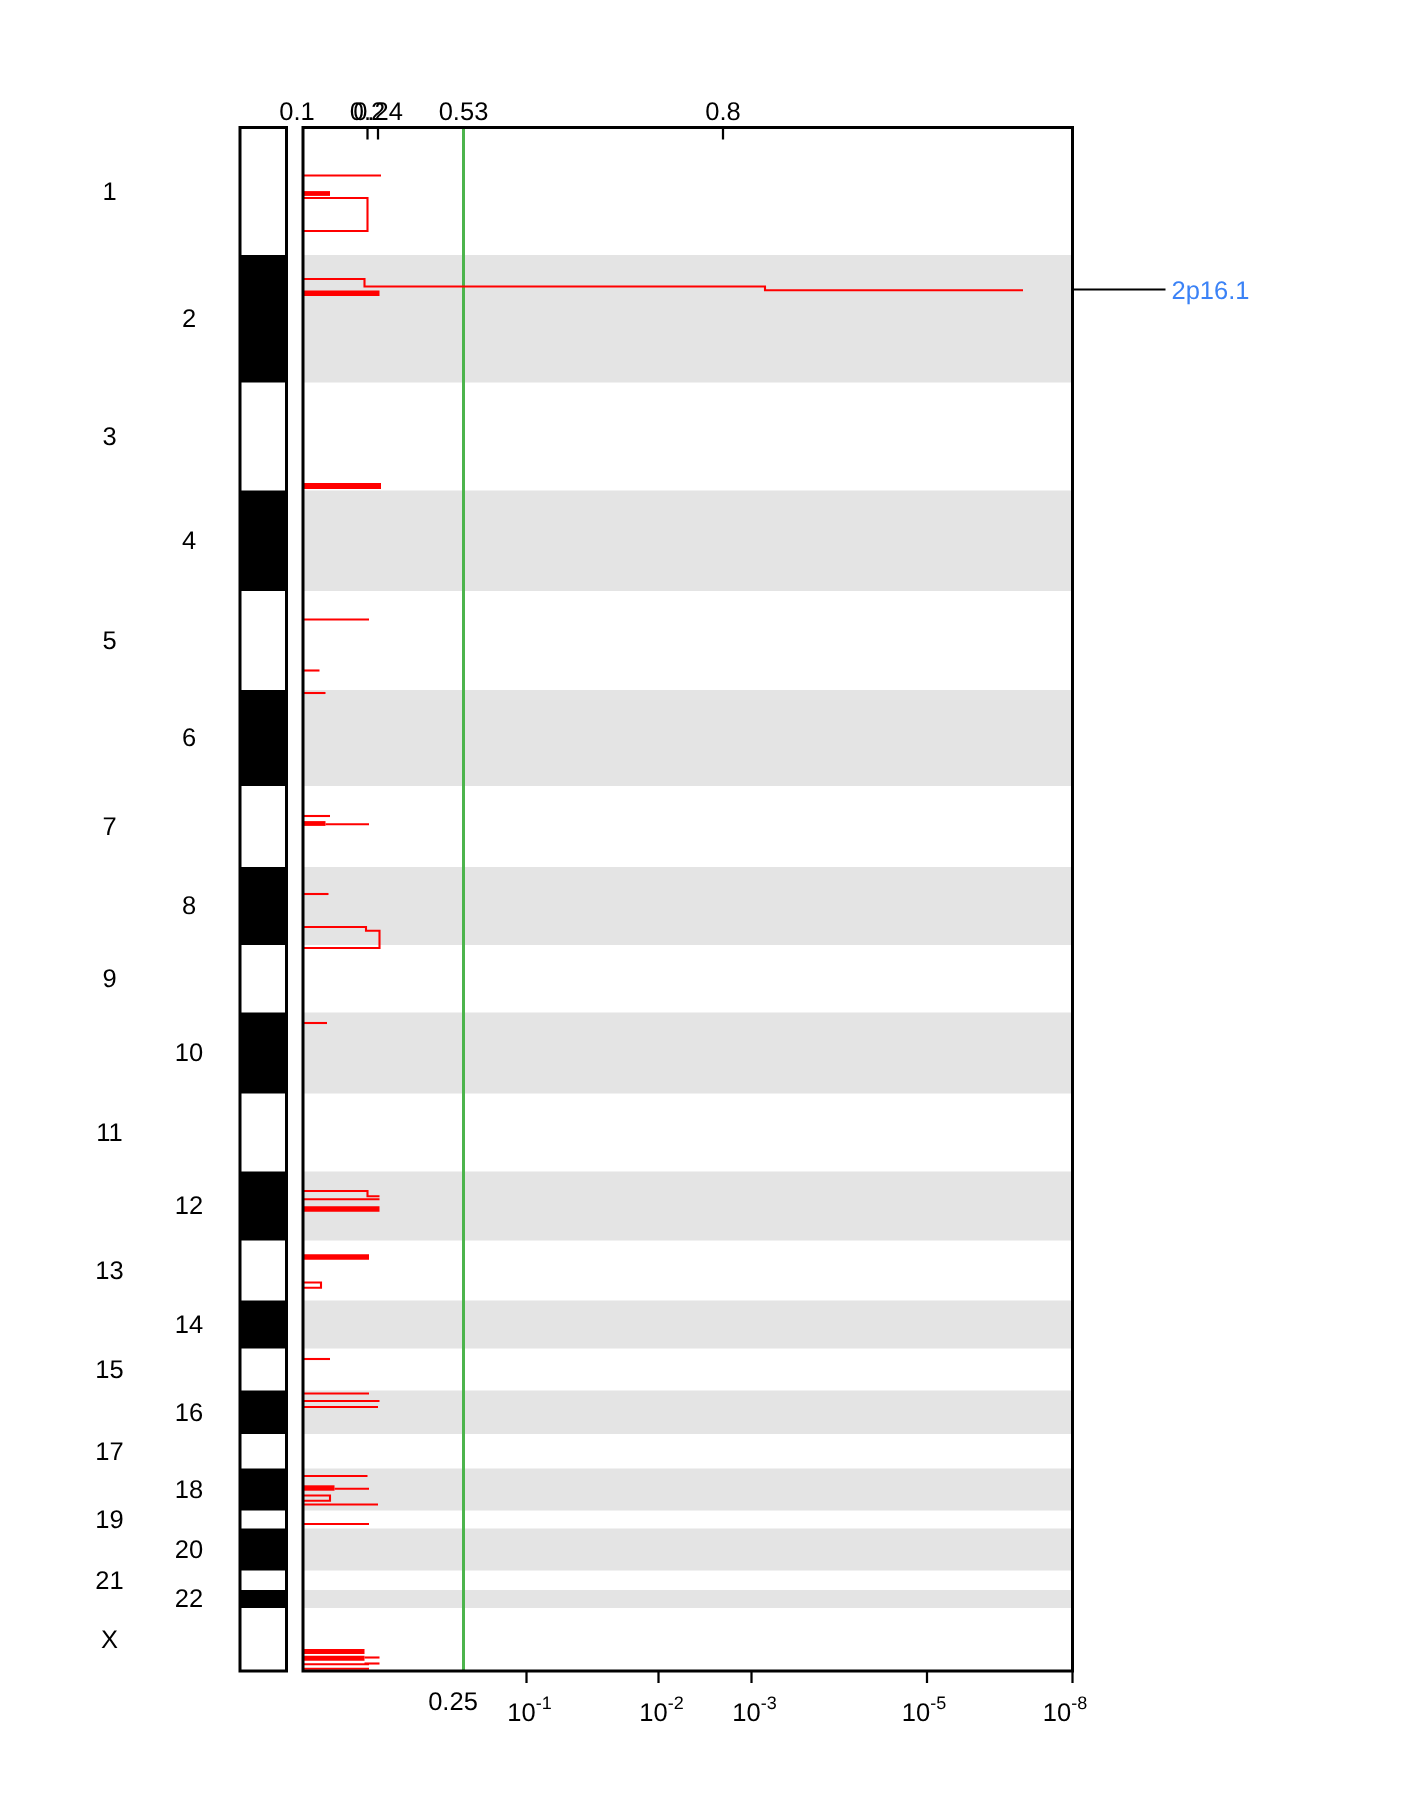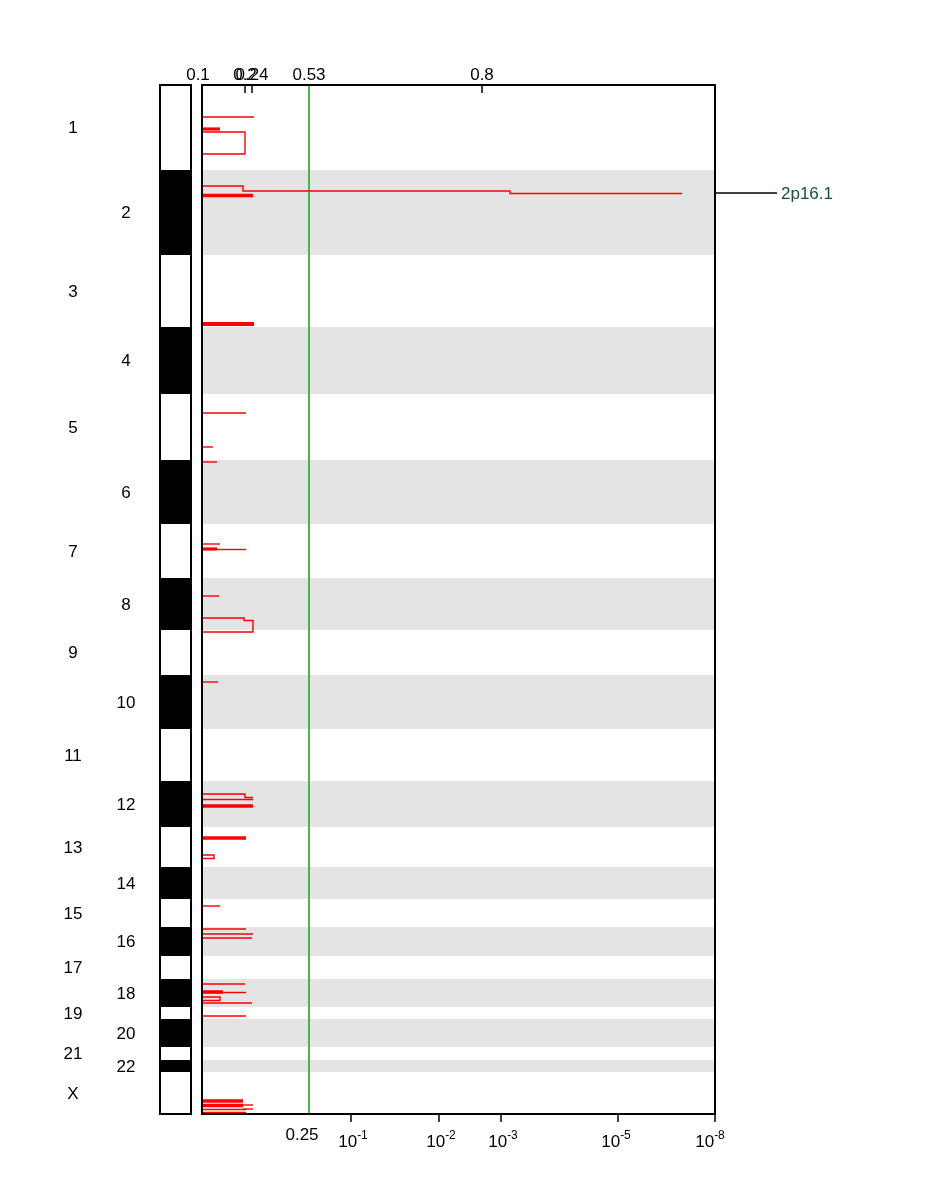--- a/index.html
+++ b/index.html
@@ -1,19 +1,19 @@
 <!DOCTYPE html>
 <html><head>
 <meta charset="utf-8">
 <style>
   html,body{margin:0;padding:0;background:#ffffff;}
   .page{position:relative;width:948px;height:1200px;background:#fff;
         font-family:"Liberation Sans","DejaVu Sans",sans-serif;overflow:hidden;}
   svg text{font-family:"Liberation Sans","DejaVu Sans",sans-serif;fill:#000;}
-  .peak-label{position:absolute;font-size:17px;color:#14532d;white-space:nowrap;}
+  .peak-label{position:absolute;font-size:17px;color:#3b82f6;white-space:nowrap;}
 </style>
 </head>
 <body>
 
 <div class="page">
   <svg id="plot-svg" width="948" height="1200" viewBox="0 0 948 1200">
       <rect x="202" y="170" width="513" height="85" fill="#e4e4e4"></rect>
       <rect x="202" y="327" width="513" height="67" fill="#e4e4e4"></rect>
       <rect x="202" y="460" width="513" height="64" fill="#e4e4e4"></rect>
       <rect x="202" y="578" width="513" height="52" fill="#e4e4e4"></rect>

